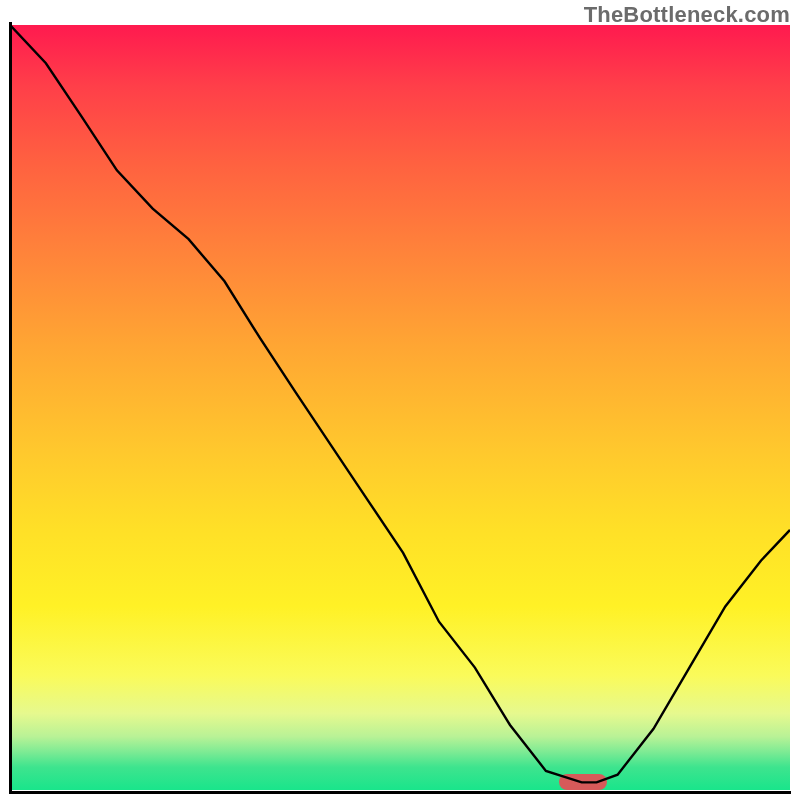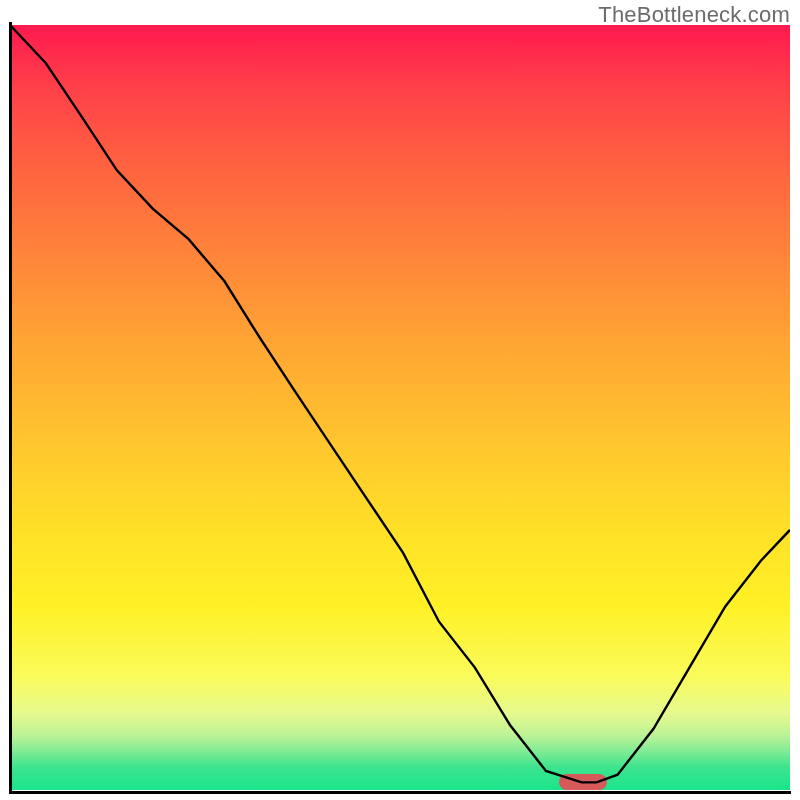--- a/index.html
+++ b/index.html
@@ -13,21 +13,21 @@
   .chart-container {
     position: relative;
     width: 800px;
     height: 800px;
   }
   .watermark {
     position: absolute;
     top: 2px;
     right: 10px;
     font-size: 22px;
-    font-weight: normal;
+    font-weight: bold;
     color: #6b6b6b;
     letter-spacing: 0.2px;
     z-index: 5;
   }
   .plot-area {
     position: absolute;
     left: 10px;
     top: 25px;
     width: 780px;
     height: 765px;

